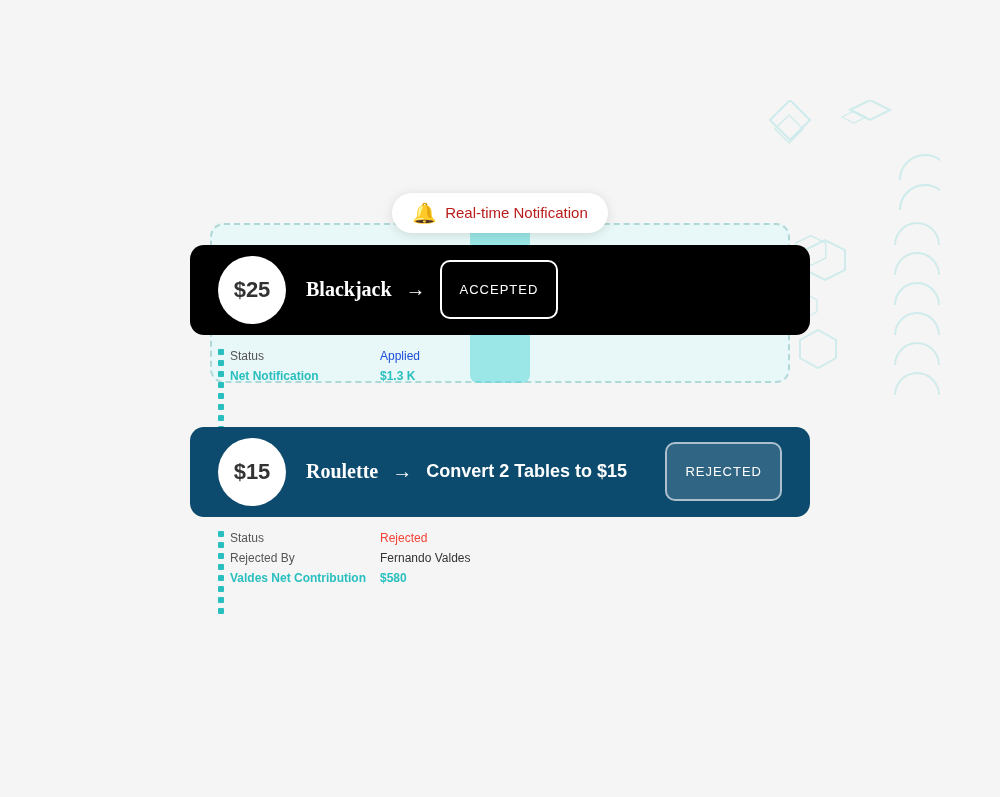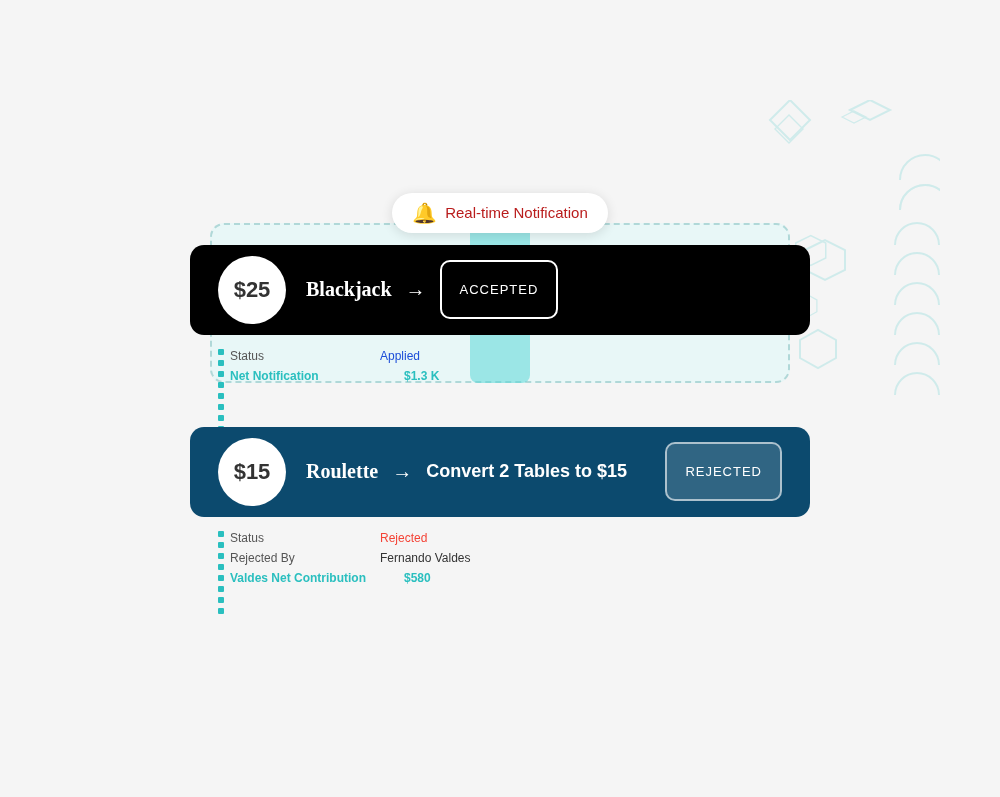--- a/index.html
+++ b/index.html
@@ -200,21 +200,20 @@
     }
 
     .detail-value-red {
       color: #f44336;
       font-weight: 500;
     }
 
     .detail-value-teal {
       color: #2abfbf;
       font-weight: 700;
-      margin-left: 24px;
     }
 
     .section-gap {
       height: 24px;
     }
 
     
     .bg-shapes {
       position: absolute;
       right: 60px;

